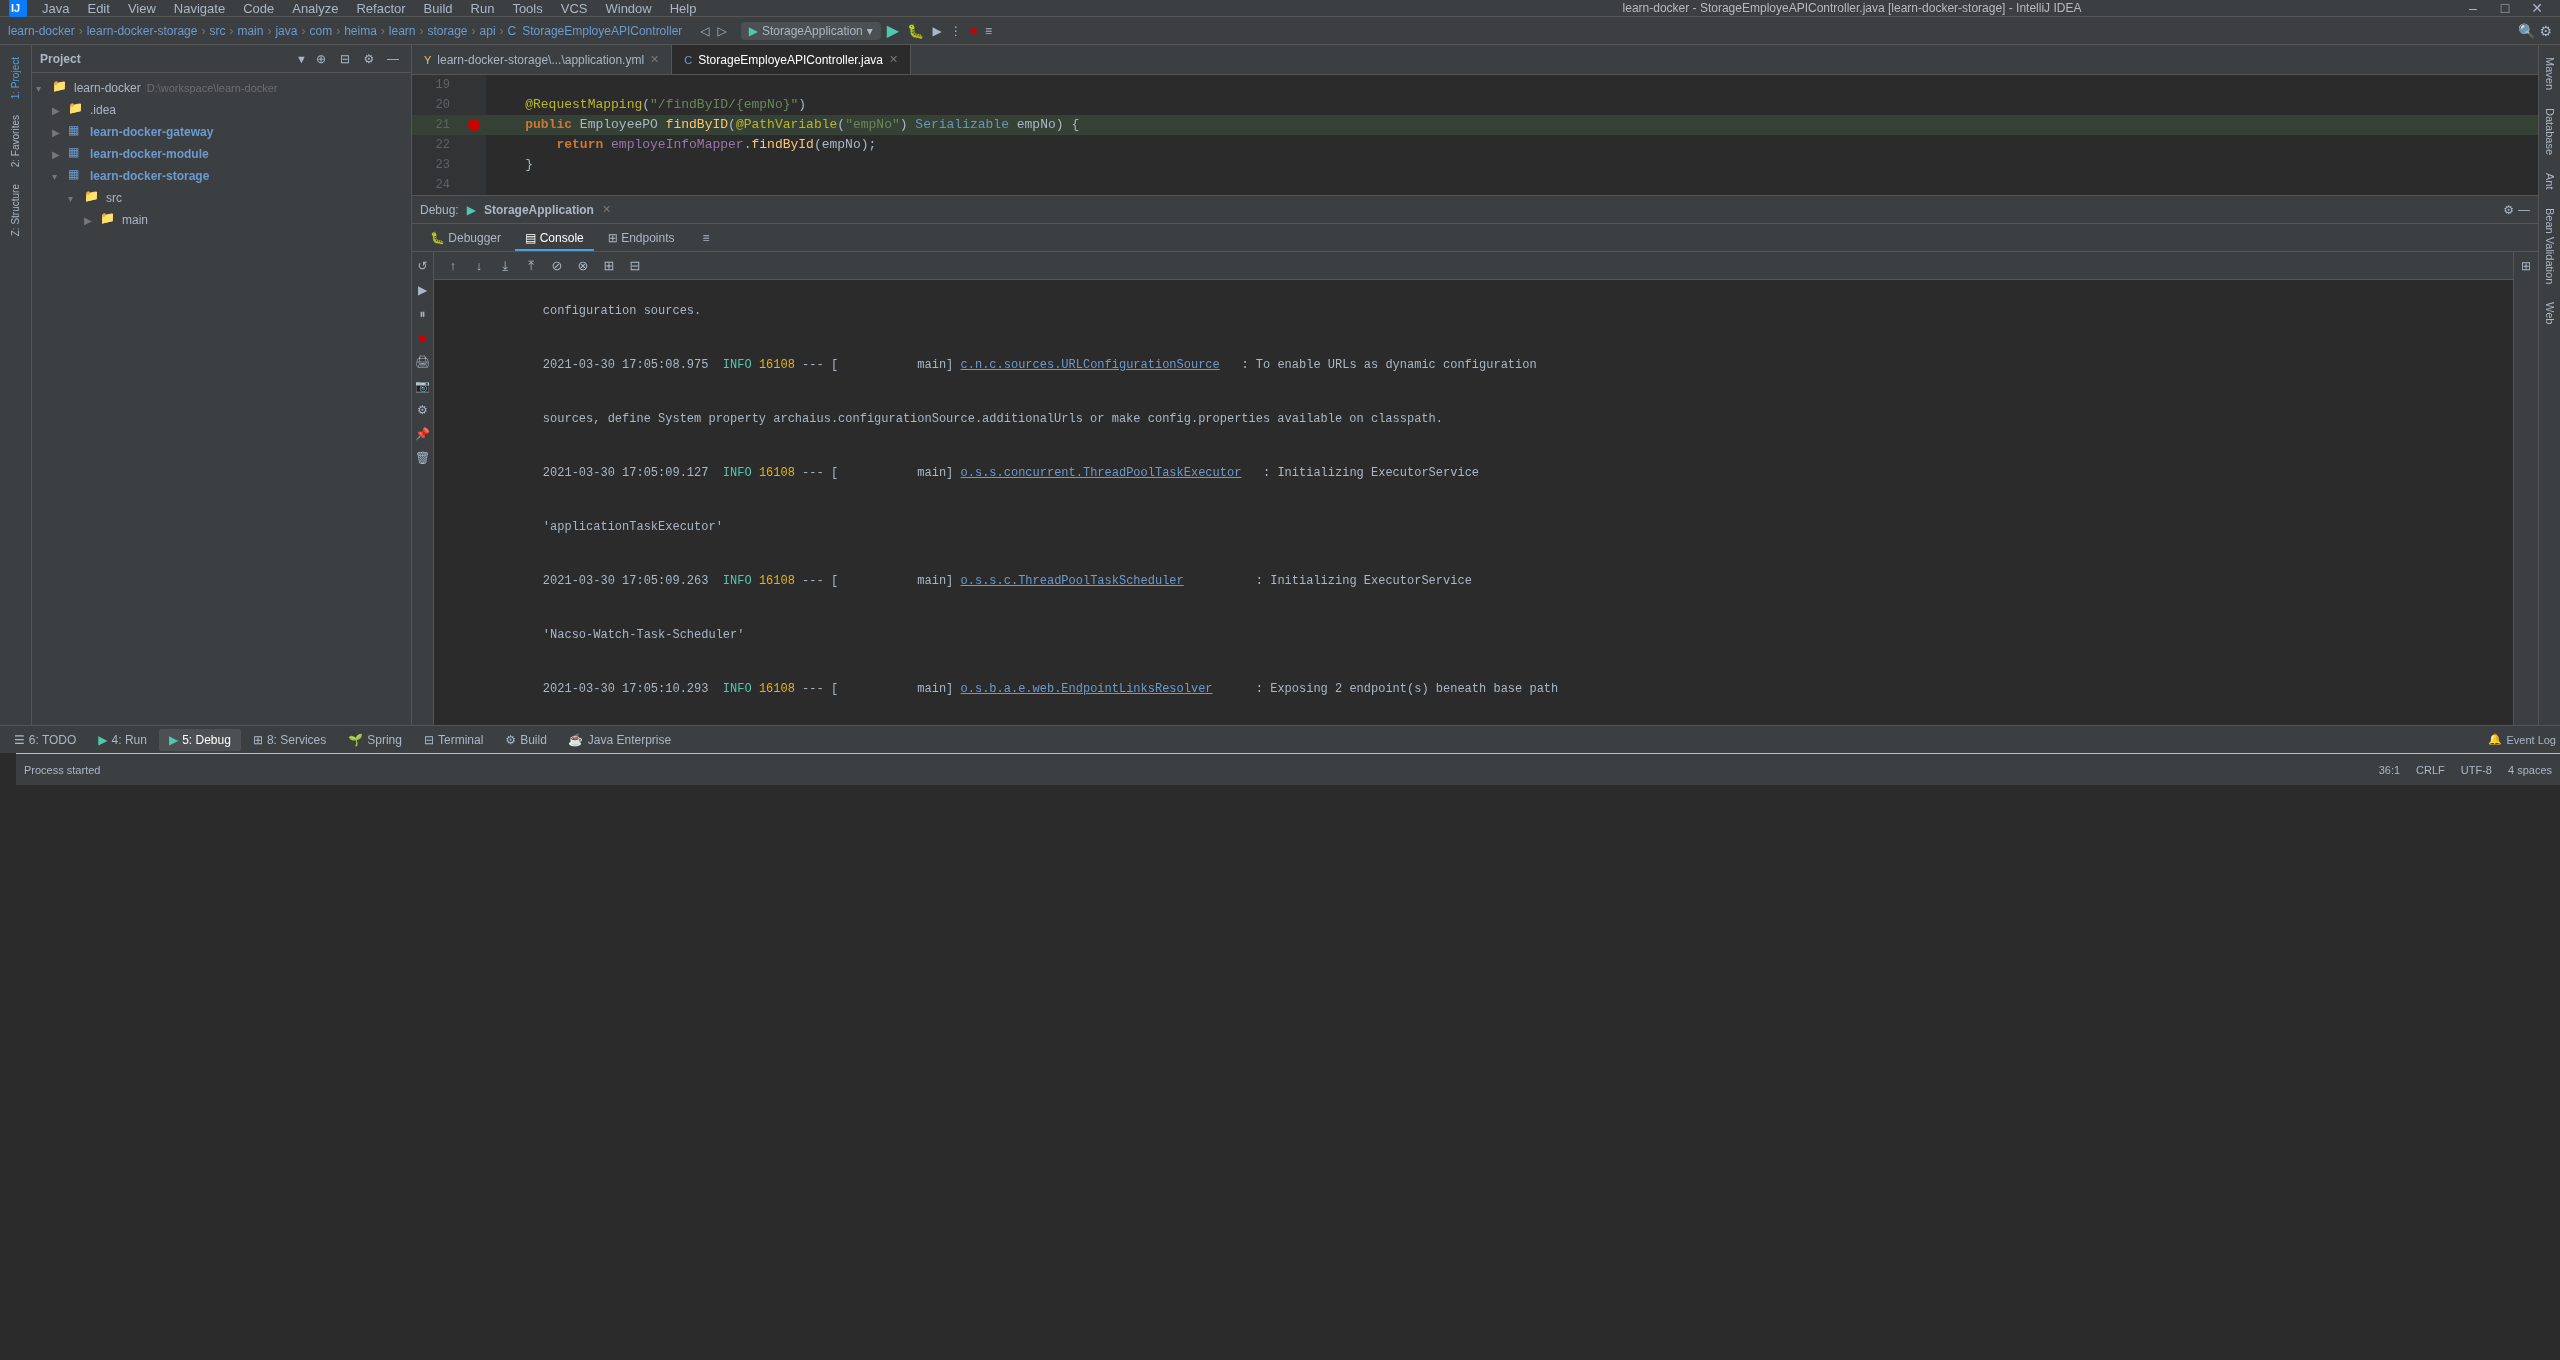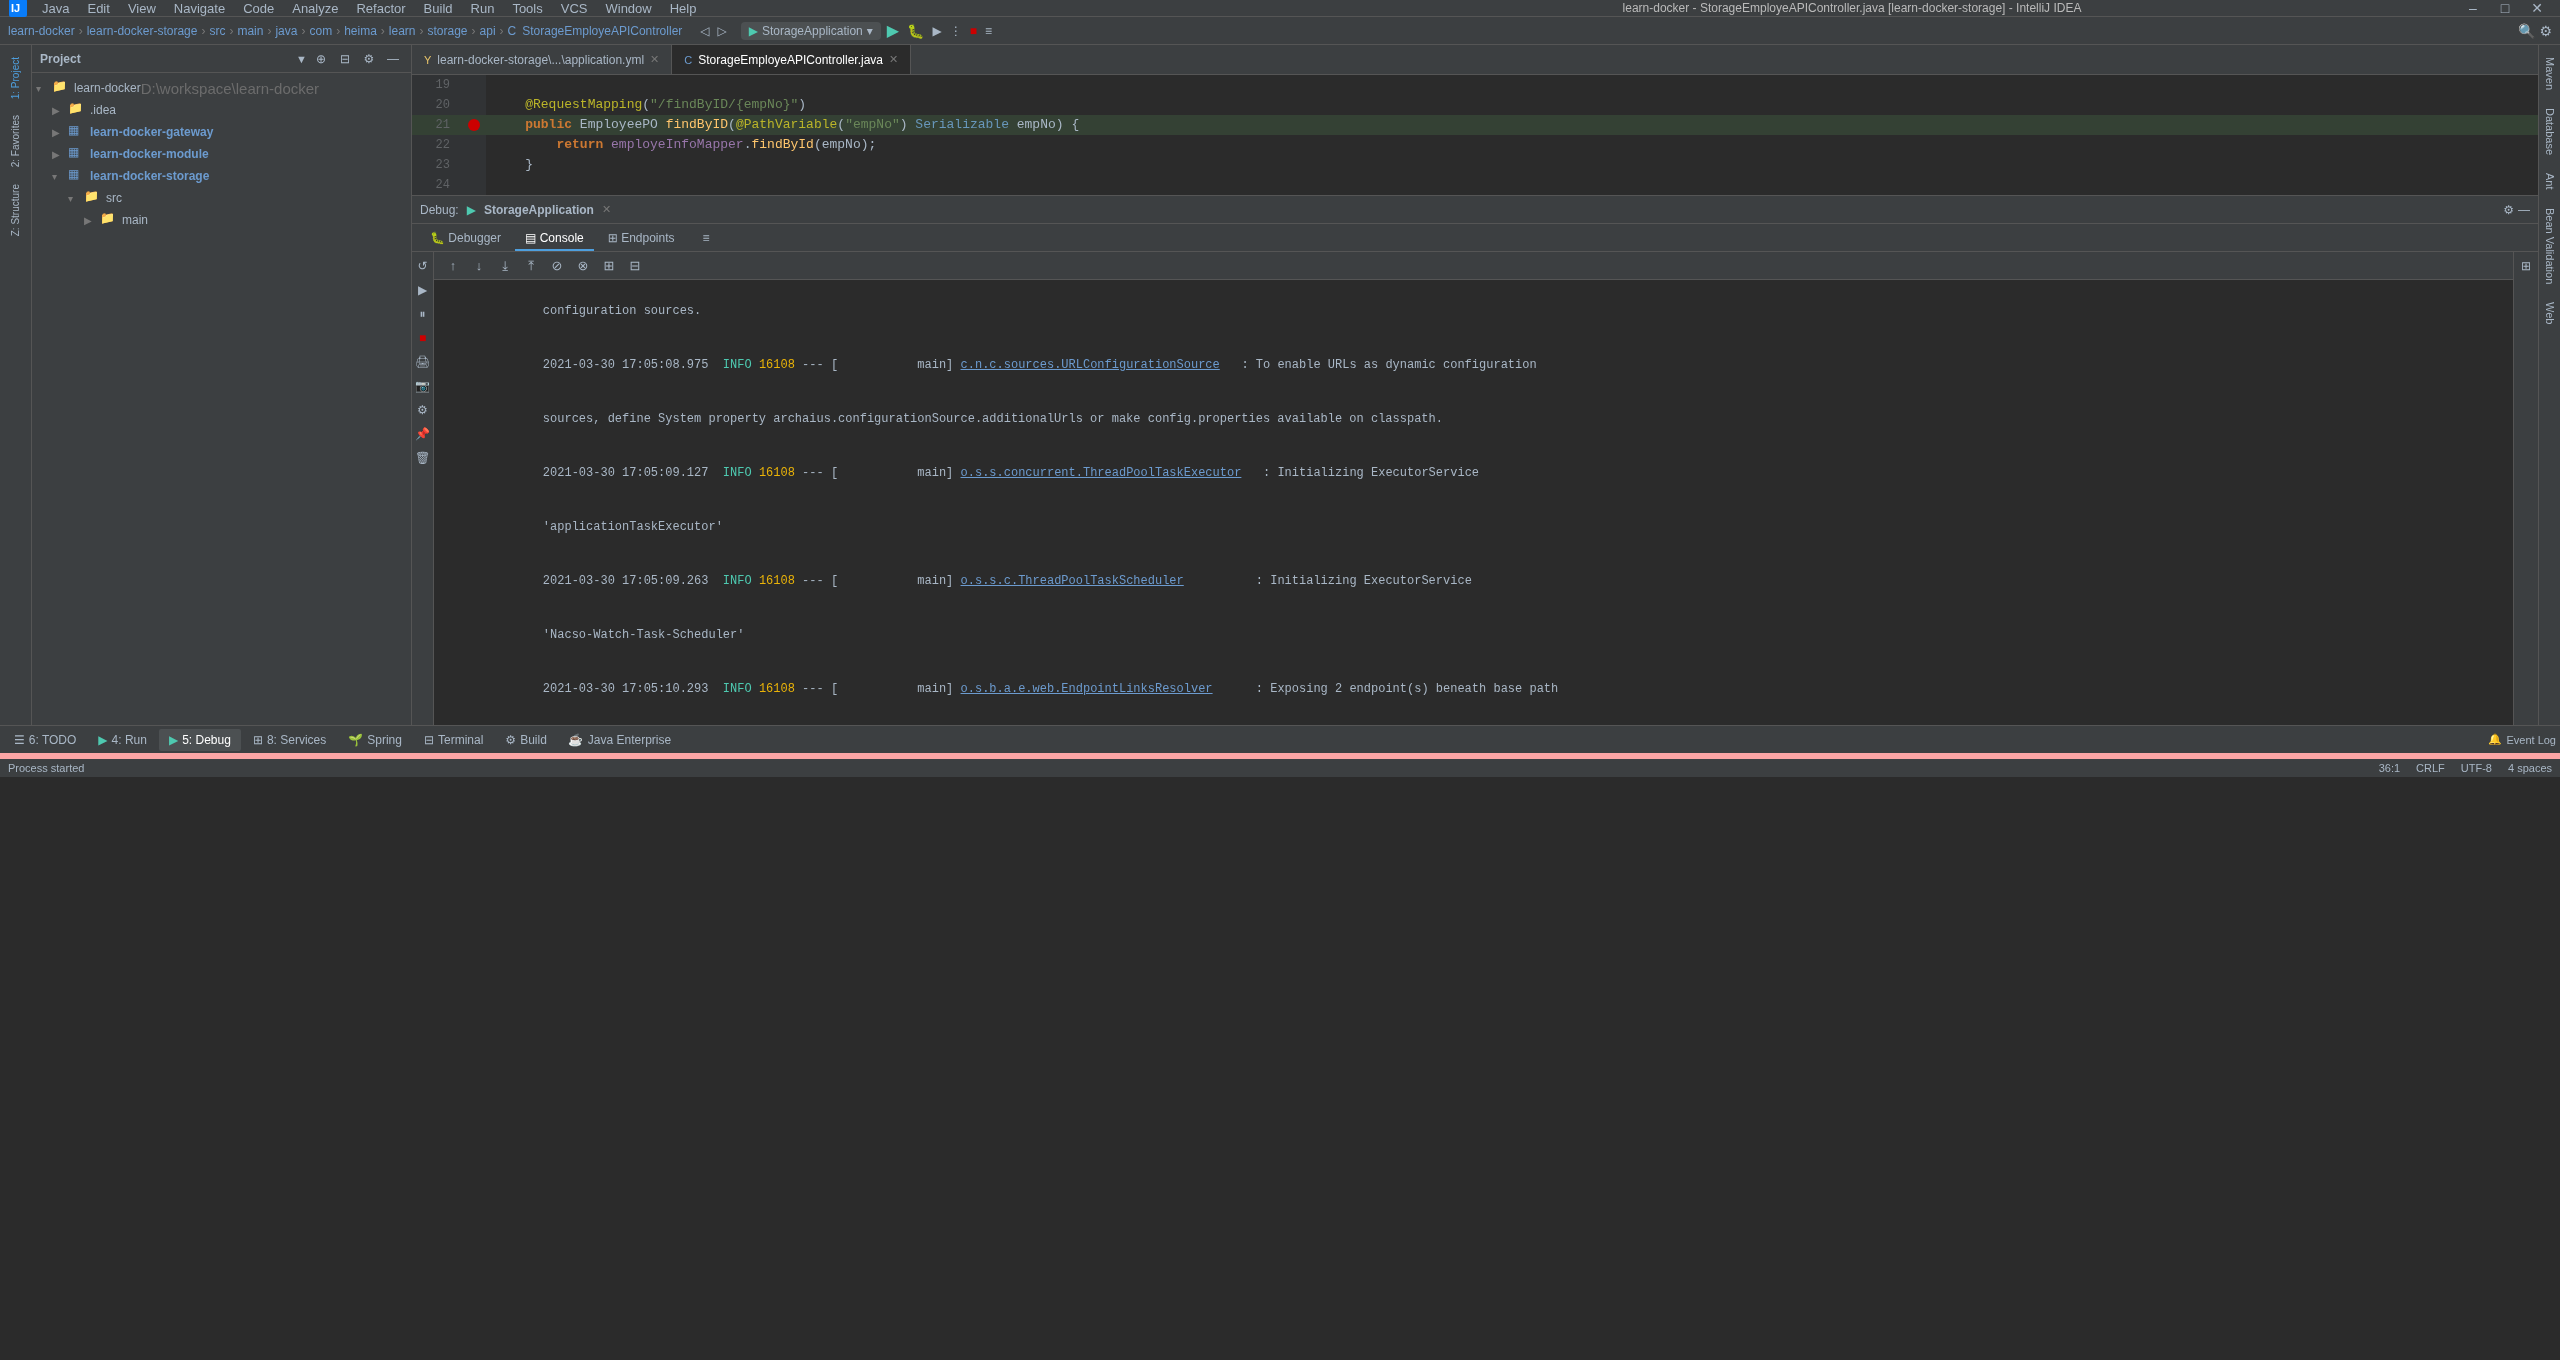--- a/index.html
+++ b/index.html
@@ -125,21 +125,21 @@
     .tree-item {
       display: flex;
       align-items: center;
       padding: 2px 4px;
       cursor: pointer;
       white-space: nowrap;
     }
     .tree-item .arrow { width: 16px; font-size: 10px; color: #777; }
     .tree-item .icon { width: 18px; height: 18px; margin-right: 4px; font-size: 12px; }
     .tree-item .label { font-size: 12px; color: #a9b7c6; }
-    .tree-item .path { font-size: 15px; color: #6c6c6c; }
+    .tree-item .path { font-size: 11px; color: #6c6c6c; margin-left: 6px; }
     .folder-icon { color: #e8c46a; }
 
     
     #editor-area {
       flex: 1;
       display: flex;
       flex-direction: column;
       background: #2b2b2b;
       min-width: 0;
     }
@@ -329,26 +329,27 @@
       cursor: pointer;
       white-space: nowrap;
     }
     .vert-tab.active { color: #4e9fde; }
 
     
     #status-bar {
       display: flex;
       align-items: center;
       background: #3c3f41;
-      height: 24px;
+      height: 32px;
       padding: 0 8px;
-      border-top: 6px solid #fca5a5;
+      border-top: 1px solid #fca5a5;
       font-size: 11px;
       color: #a9b7c6;
       gap: 16px;
+      margin-left: 16px;
     }
     .status-item {
       display: flex;
       align-items: center;
       gap: 4px;
       cursor: pointer;
     }
     .status-right {
       margin-left: auto;
       display: flex;

